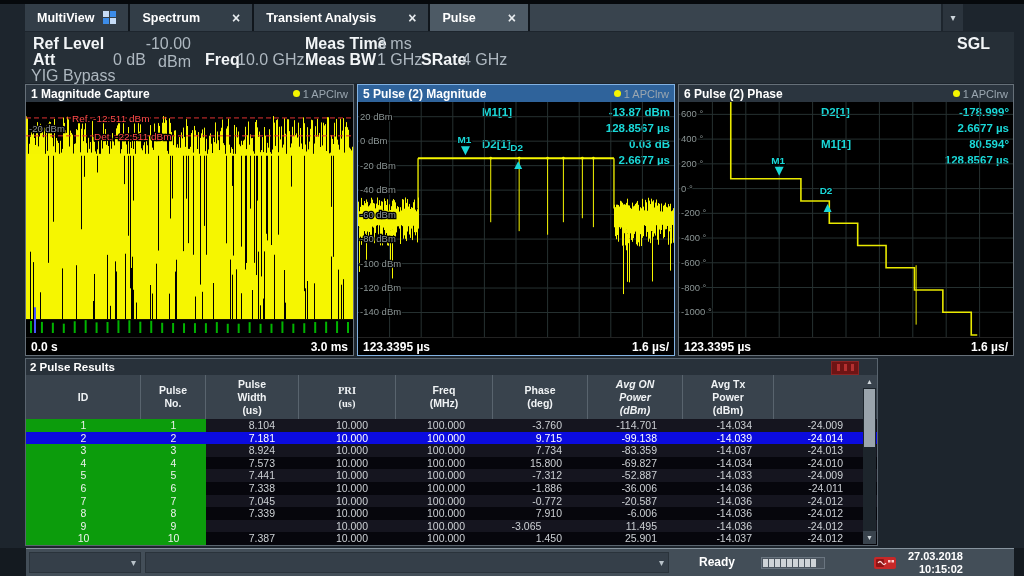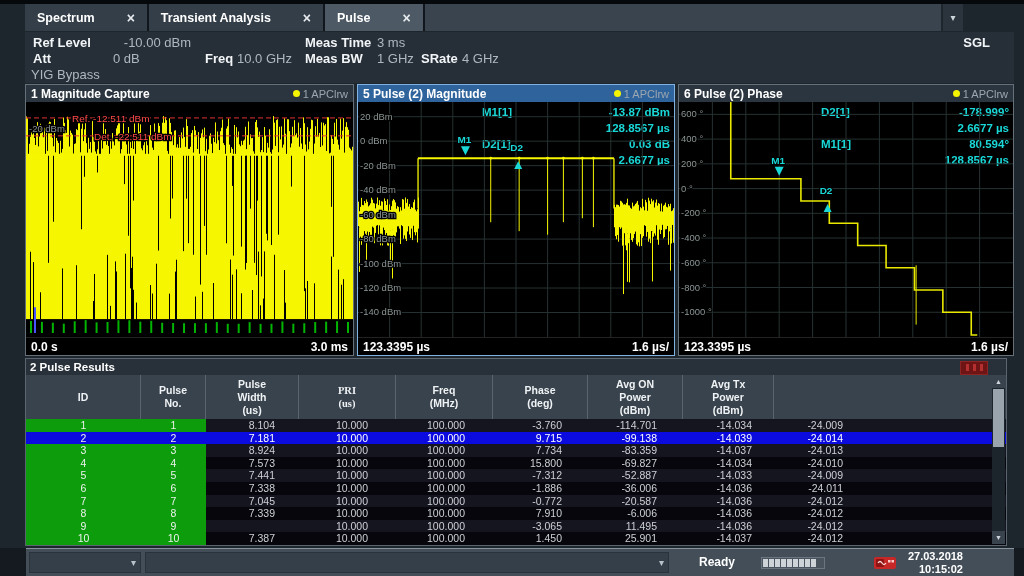--- a/index.html
+++ b/index.html
@@ -16,21 +16,21 @@
   .grid-icon{display:grid;grid-template-columns:6px 6px;grid-template-rows:6px 6px;gap:1px;margin-left:9px;}
   .grid-icon i{display:block;}
   .grid-icon i:nth-child(1){background:#c6dcf6;}
   .grid-icon i:nth-child(2){background:#3c8ce8;}
   .grid-icon i:nth-child(3){background:#3c8ce8;}
   .grid-icon i:nth-child(4){background:#c6dcf6;}
   .tab-dd{position:absolute;left:943px;top:4px;width:20px;height:27px;background:#2b343d;color:#cdd5db;
           font-size:10px;display:flex;align-items:center;justify-content:center;}
 
   
-  .toolbar{position:absolute;left:25px;top:32px;width:989px;height:51px;background:#262f37;font-size:13px;}
+  .toolbar{position:absolute;left:25px;top:32px;width:989px;height:51px;background:#262f37;font-size:16px;}
   .toolbar .lbl{position:absolute;color:#f2f5f7;font-weight:bold;}
   .toolbar .val{position:absolute;color:#aeb8c0;}
   .r1{top:3px;} .r2{top:19px;} .r3{top:35px;}
 
   
   .windows{position:absolute;left:25px;top:84px;width:989px;height:272px;display:flex;gap:3px;}
   .win{display:flex;flex-direction:column;border:1px solid #667079;background:#000;box-sizing:border-box;}
   .win.sel{border-color:#82b2e2;}
   .w1{width:329px;} .w5{width:318px;} .w6{flex:1;}
   .win-h{height:17px;display:flex;align-items:center;padding:0 5px;background:#2b353f;color:#fff;
@@ -39,21 +39,21 @@
   .trace{margin-left:auto;display:flex;align-items:center;gap:3px;color:#9aa6b0;font-weight:normal;font-size:11px;}
   .dot{width:7px;height:7px;border-radius:50%;background:#f5f500;}
   .plot{position:relative;flex:1;background:#000;overflow:hidden;}
   .plot svg{position:absolute;left:0;top:0;width:100%;height:100%;}
   .readout{position:absolute;top:2px;right:4px;width:188px;color:#1ad8d8;font-size:11.5px;font-weight:bold;}
   .ro-row{display:flex;justify-content:space-between;height:16px;line-height:16px;}
   .axis{height:17px;background:#000;display:flex;justify-content:space-between;align-items:center;
         padding:0 5px;color:#fff;font-weight:bold;font-size:12px;flex:0 0 auto;border-top:1px solid #222;}
 
   
-  .table-win{position:absolute;left:25px;top:358px;width:982px;height:188px;background:#06060c;
+  .table-win{position:absolute;left:25px;top:358px;width:853px;height:188px;background:#06060c;
              border:1px solid #5a656f;box-sizing:border-box;}
   .tbl-title{height:16px;background:#28313a;color:#fff;font-weight:bold;font-size:11.5px;
              padding-left:4px;line-height:16px;position:relative;}
   .tbl-red{position:absolute;right:18px;top:2px;width:26px;height:12px;background:#6e1414;border:1px solid #8c2424;}
   .tbl-red i{position:absolute;top:2px;width:3px;height:7px;background:#b43030;}
   .tbl-red i:nth-child(1){left:5px;} .tbl-red i:nth-child(2){left:12px;} .tbl-red i:nth-child(3){left:19px;}
   .tbl-head{display:flex;height:44px;background:#39434d;}
   .th{box-sizing:border-box;border-right:1px solid #59646e;color:#f0f3f5;font-size:10.5px;font-weight:bold;
       display:flex;align-items:center;justify-content:center;text-align:center;white-space:pre-line;line-height:13px;}
   .th.fill{border-right:none;flex:1;}
@@ -83,20 +83,29 @@
   .sb-cal{position:absolute;right:118px;top:7px;width:22px;height:14px;}
   .sb-date{position:absolute;right:51px;top:1px;text-align:right;color:#fff;font-weight:bold;font-size:11px;line-height:13px;}
 </style>
 </head>
 <body>
 
 <div class="screen">
   <div class="topframe"></div>
 
   <div class="tabbar">
+      <div class="tab">
+        <span>MultiView</span>
+        <span class="grid-icon">
+          <i></i>
+          <i></i>
+          <i></i>
+          <i></i>
+        </span>
+      </div>
       <div class="tab">
         <span>Spectrum</span>
         <span class="tab-close">×</span>
       </div>
       <div class="tab">
         <span>Transient Analysis</span>
         <span class="tab-close">×</span>
       </div>
       <div class="tab active">
         <span>Pulse</span>
@@ -911,21 +920,21 @@
 No.</div>
         <div class="th" style="width: 93px;">Pulse
 Width
 (us)</div>
         <div class="th" style="width: 97px; font-family: Liberation Serif, serif;">PRI
 (us)</div>
         <div class="th" style="width: 97px;">Freq
 (MHz)</div>
         <div class="th" style="width: 95px;">Phase
 (deg)</div>
-        <div class="th" style="width: 95px;">Avg ON
+        <div class="th" style="width: 95px; font-style: italic;">Avg ON
 Power
 (dBm)</div>
         <div class="th" style="width: 91px;">Avg Tx
 Power
 (dBm)</div>
         <div class="th fill"></div>
       </div>
     <div id="tbl-body">
         <div class="tr odd">
           <div class="td idc" style="width: 115px;">1</div>
@@ -1022,21 +1031,21 @@
           <div class="td" style="width: 95px;">-14.036</div>
           <div class="td" style="width: 91px;">-24.012</div>
           <div class="td fill"></div>
         </div>
         <div class="tr odd">
           <div class="td idc" style="width: 115px;">9</div>
           <div class="td idc" style="width: 65px;">9</div>
           <div class="td" style="width: 95px; margin-top: 28px;">7.298</div>
           <div class="td" style="width: 93px;">10.000</div>
           <div class="td" style="width: 97px;">100.000</div>
-          <div class="td" style="width: 97px;">-3.065</div>
+          <div class="td" style="width: 97px; text-align: center;">-3.065</div>
           <div class="td" style="width: 95px;">11.495</div>
           <div class="td" style="width: 95px;">-14.036</div>
           <div class="td" style="width: 91px;">-24.012</div>
           <div class="td fill"></div>
         </div>
         <div class="tr even">
           <div class="td idc" style="width: 115px;">10</div>
           <div class="td idc" style="width: 65px;">10</div>
           <div class="td" style="width: 95px;">7.387</div>
           <div class="td" style="width: 93px;">10.000</div>

